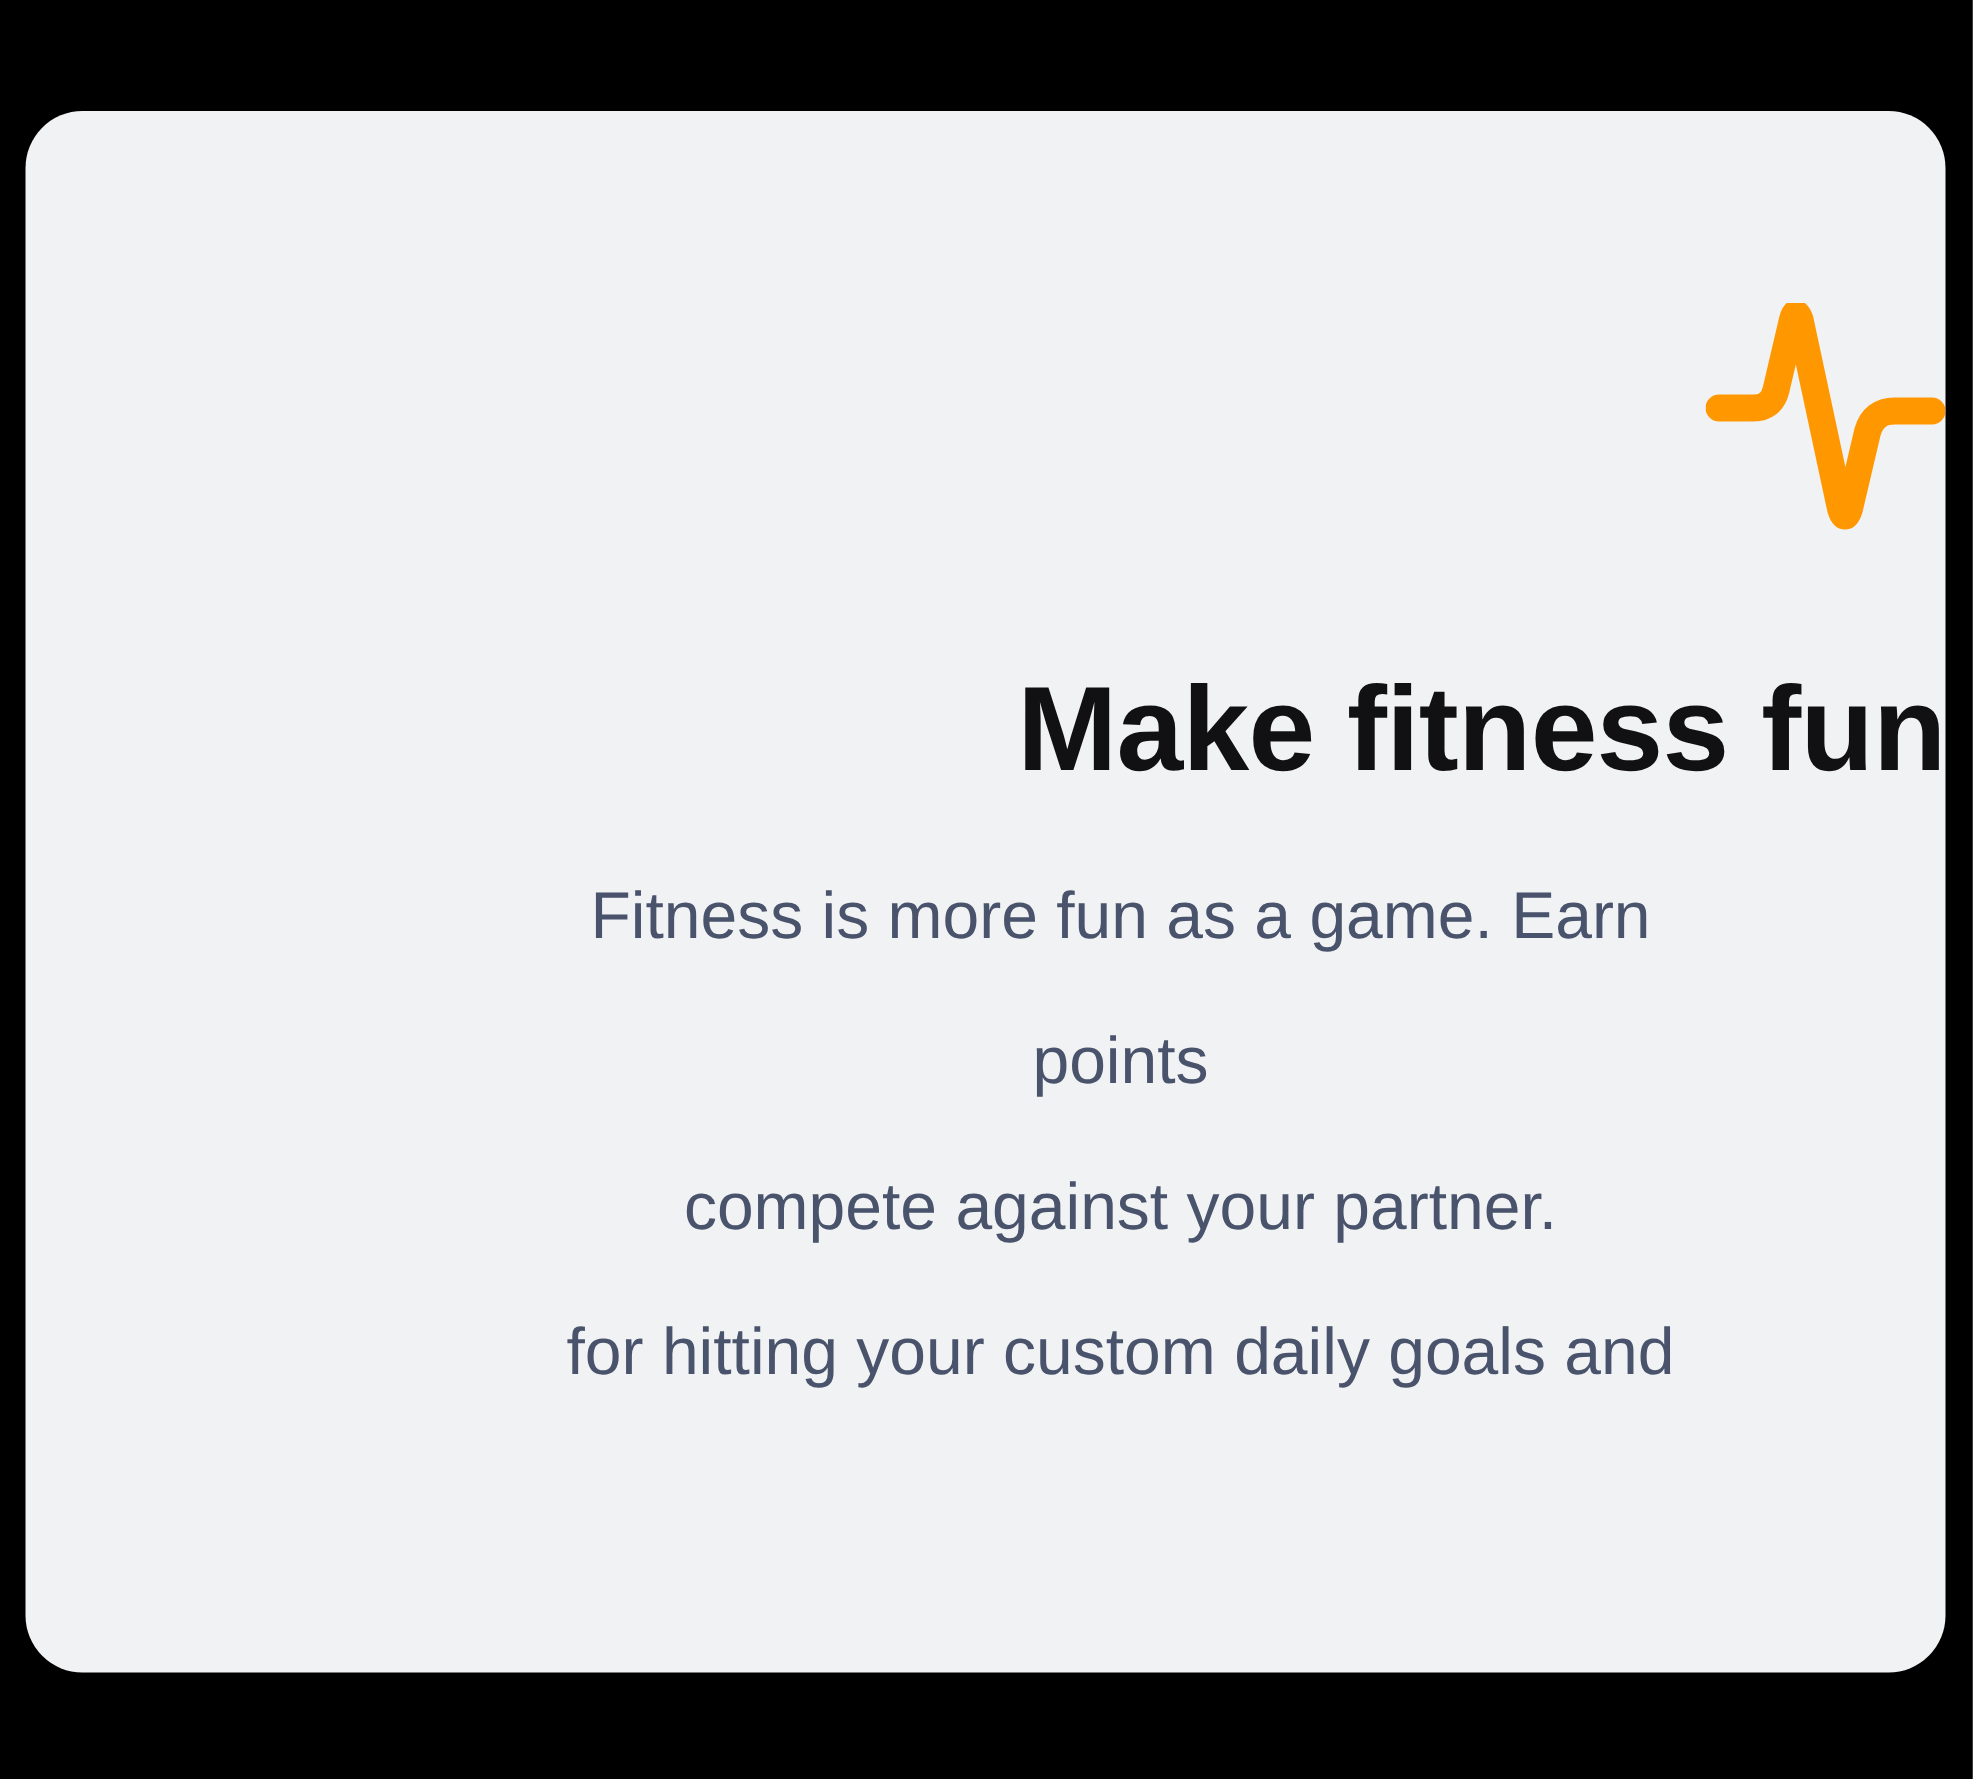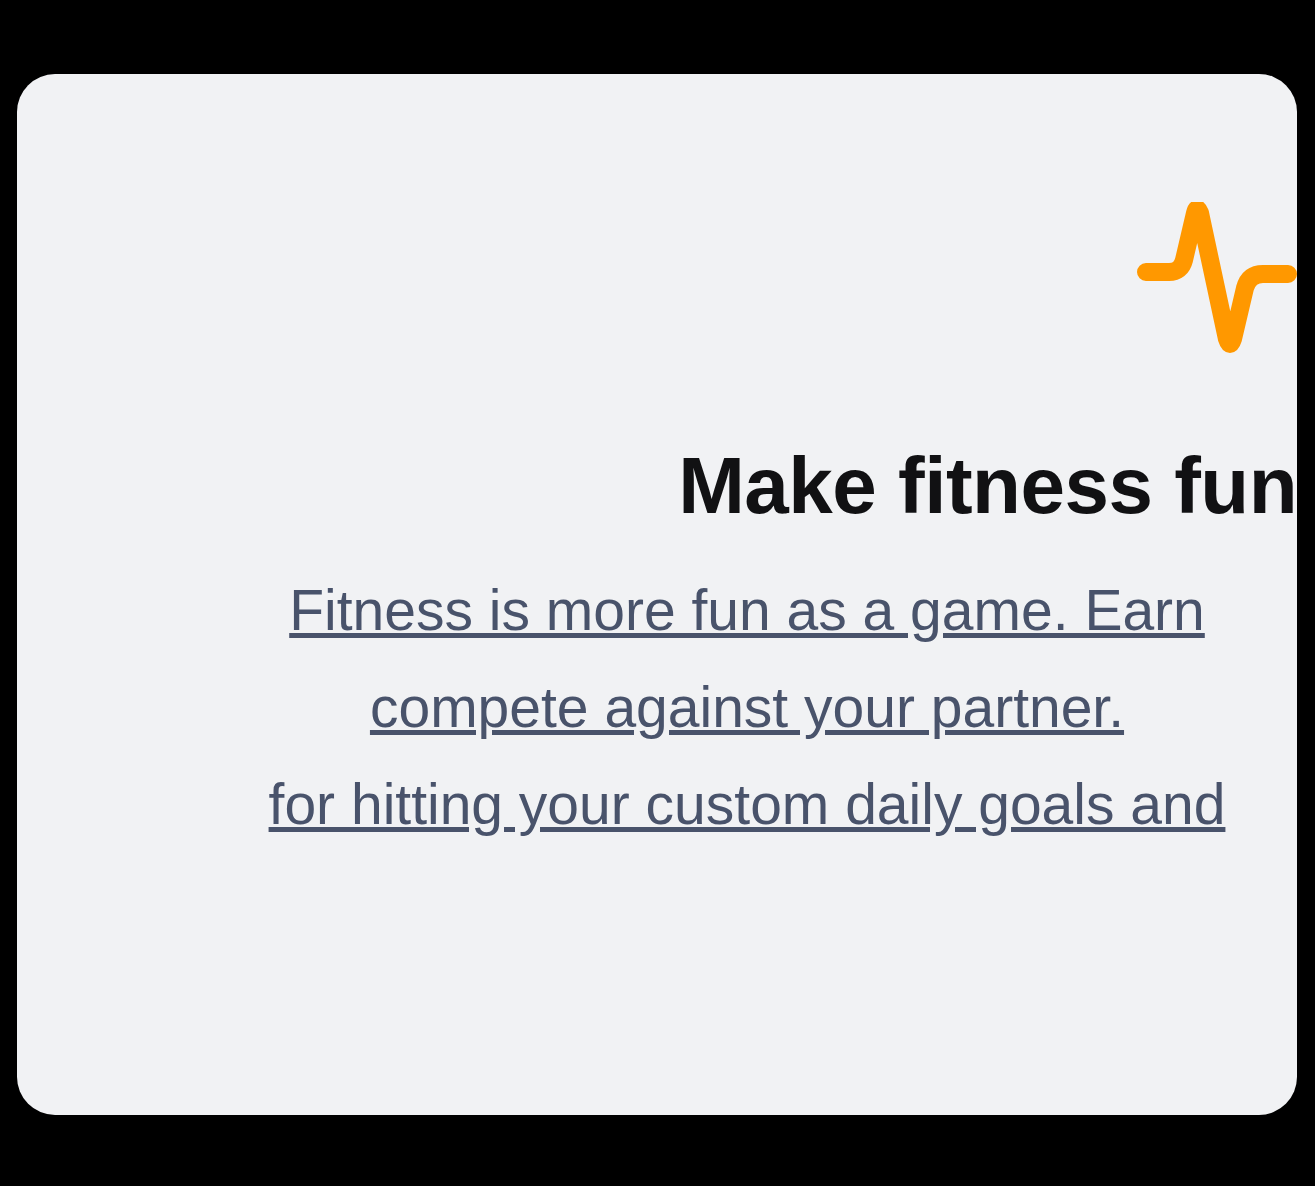--- a/index.html
+++ b/index.html
@@ -39,44 +39,44 @@
     font-weight: bold;
     line-height: 1.0;
     color: #111113;
     text-align: center;
     letter-spacing: -0.5px;
     white-space: nowrap;
   }
 
   #card-description {
     margin-top: 36px;
-    font-size: 57px;
+    font-size: 44px;
     font-weight: normal;
     line-height: 97px;
     color: #49536B;
     text-align: center;
     width: 1100px;
-    text-decoration: underline;
   }
 
   #card-description .desc-line {
     display: block;
     white-space: nowrap;
   }
 </style>
 </head>
 <body>
 
 <div id="feature-card">
 
   <svg id="card-icon" viewBox="0 0 160 160" xmlns="http://www.w3.org/2000/svg" aria-hidden="true">
     <path d="M 9 70 L 32 70 Q 44 70 47 58 L 58 11 Q 60 3 63 11 L 90 137 Q 93 147 96 137 L 108 86 Q 112 72 126 72 L 151 72" fill="none" stroke="#FF9800" stroke-width="18" stroke-linecap="round" stroke-linejoin="round"></path>
   </svg>
 
   <h2 id="card-title">Make fitness fun</h2>
 
   <p id="card-description">
     <span class="desc-line">Fitness is more fun as a game. Earn</span>
+    <span class="desc-line">points</span>
     <span class="desc-line">compete against your partner.</span>
     <span class="desc-line">for hitting your custom daily goals and</span>
   </p>
 
 </div>
 
 </body></html>

